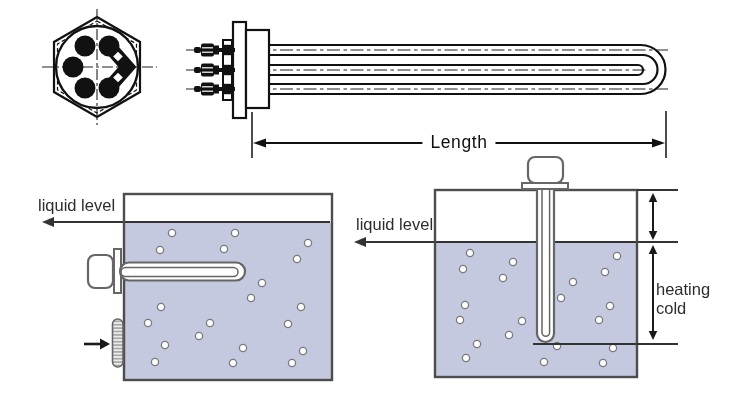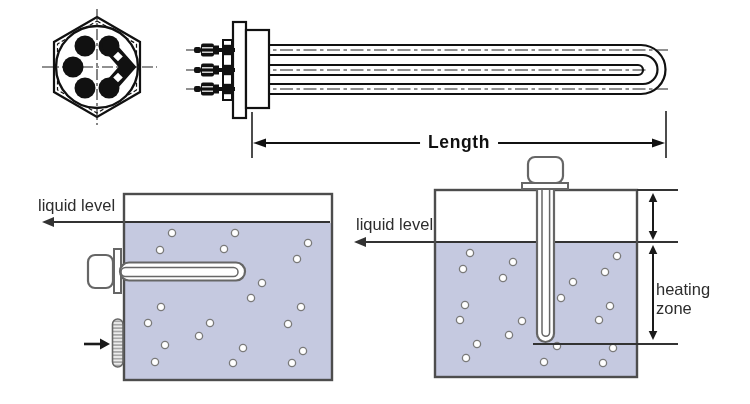--- a/index.html
+++ b/index.html
@@ -7,21 +7,21 @@
     position:relative;width:750px;height:404px;background:#fff;overflow:hidden;
     font-family:"Liberation Sans", sans-serif;
   }
   .canvas svg{position:absolute;left:0;top:0;}
   .lbl{
     position:absolute;color:#2d2d2d;font-size:16.5px;line-height:1.15;
     white-space:nowrap;user-select:none;
   }
   .lbl-length{
     left:459px;top:132px;transform:translateX(-50%);
-    font-weight:bold;font-size:17.5px;letter-spacing:.6px;color:#101010;
+    font-weight:normal;font-size:17.5px;letter-spacing:.6px;color:#101010;
     background:#ffffff;padding:0 8px;
   }
   .lbl-liquid-1{left:38px;top:196px;}
   .lbl-liquid-2{left:356px;top:215px;}
   .lbl-cold{left:659px;top:206px;}
   .lbl-heating{left:656px;top:280px;width:64px;white-space:normal;}
 </style>
 </head>
 <body>
 
@@ -203,15 +203,15 @@
       <line x1="653" y1="252" x2="653" y2="333"></line>
       <polygon points="653,245 648.7,254 657.3,254" stroke="none"></polygon>
       <polygon points="653,340 648.7,331 657.3,331" stroke="none"></polygon>
     </g>
   </g>
 </svg>
 
 <div class="lbl lbl-length">Length</div>
 <div class="lbl lbl-liquid-1">liquid level</div>
 <div class="lbl lbl-liquid-2">liquid level</div>
-<div class="lbl lbl-heating">heating zone</div>
+<div class="lbl lbl-heating">heating cold</div>
 
 </div>
 
 </body></html>

